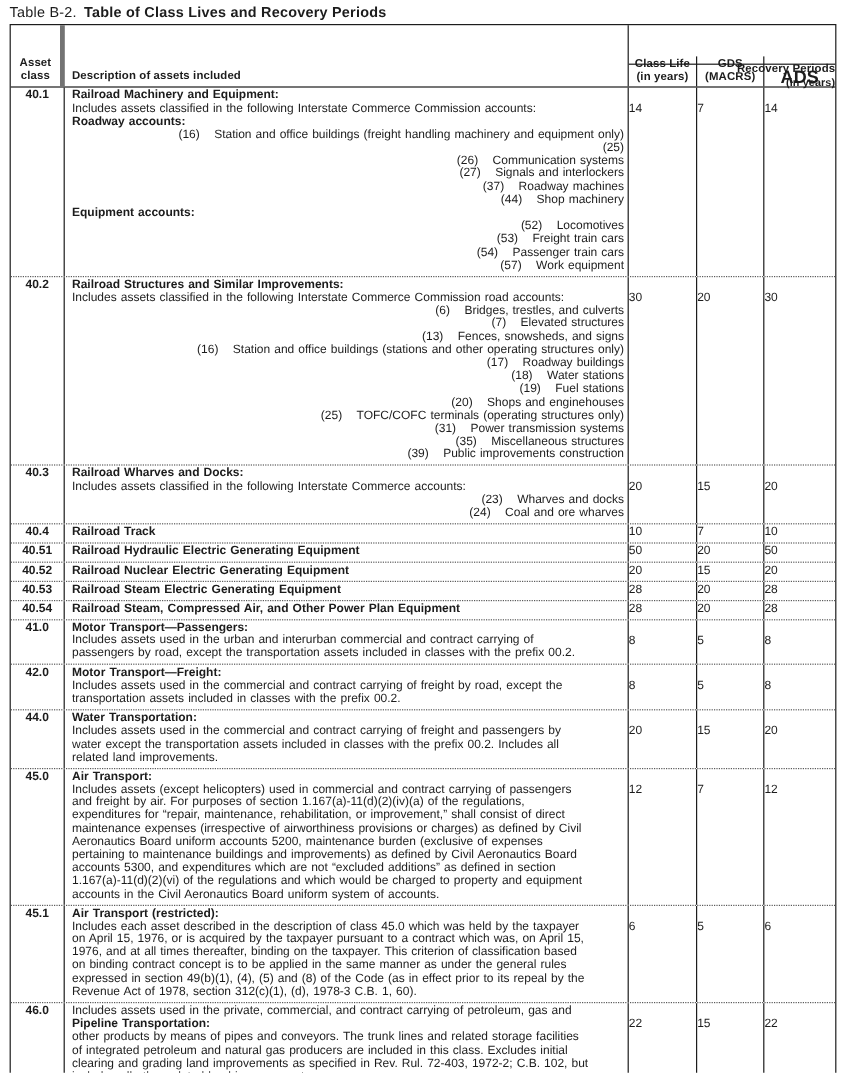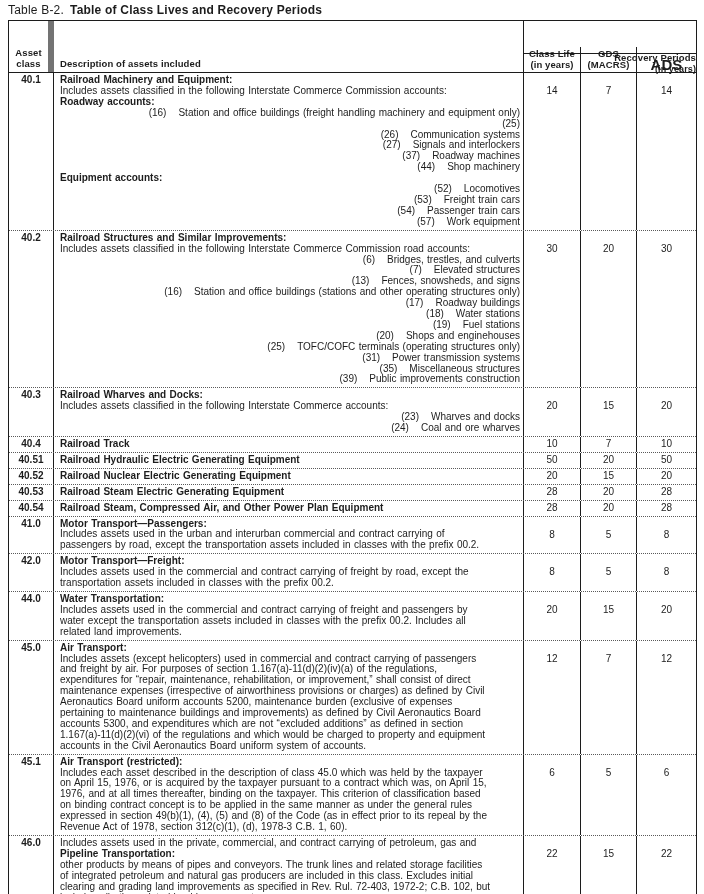--- a/index.html
+++ b/index.html
@@ -27,21 +27,21 @@
     display:grid;
     grid-template-columns:45px 1fr 57px 56px 59px;
     grid-template-rows:26px 25px;
     font-weight:bold;
     border-bottom:1.6px solid #1c1c1c;
     font-size:9.5px;line-height:10.5px;letter-spacing:0.1px;
   }
   .hdr .hcell{box-sizing:border-box;}
   .h-asset{
     grid-column:1;grid-row:1/3;
-    border-right:6px solid #737373;
+    border-right:4px solid #737373;
     display:flex;align-items:flex-end;justify-content:center;text-align:center;
     padding-bottom:3px;
   }
   .h-desc{
     grid-column:2;grid-row:1/3;
     border-right:1px solid #1c1c1c;
     display:flex;align-items:flex-end;
     padding:0 0 3px 6px;
   }
   .h-recovery{
@@ -77,21 +77,21 @@
     border-right:1px solid #1c1c1c;
     text-align:center;font-weight:bold;
     padding-top:2px;
   }
   .cell.desc{
     border-right:1px solid #1c1c1c;
     padding:2px 3px 2px 6px;
   }
   .cell.val{
     border-right:1px solid #1c1c1c;
-    text-align:center;padding-top:2px;
+    padding-top:2px;
   }
   .cell.val.last{border-right:none;}
   .row.multi .cell.val{padding-top:13px;}
   .line{white-space:nowrap;word-spacing:0.6px;}
   .line-h{font-weight:bold;}
   .line-i{display:flex;justify-content:flex-end;}
   .line-i .num{width:36px;text-align:right;flex:none;}
   .line-i .txt{margin-left:12px;}
 </style>
 </head>

